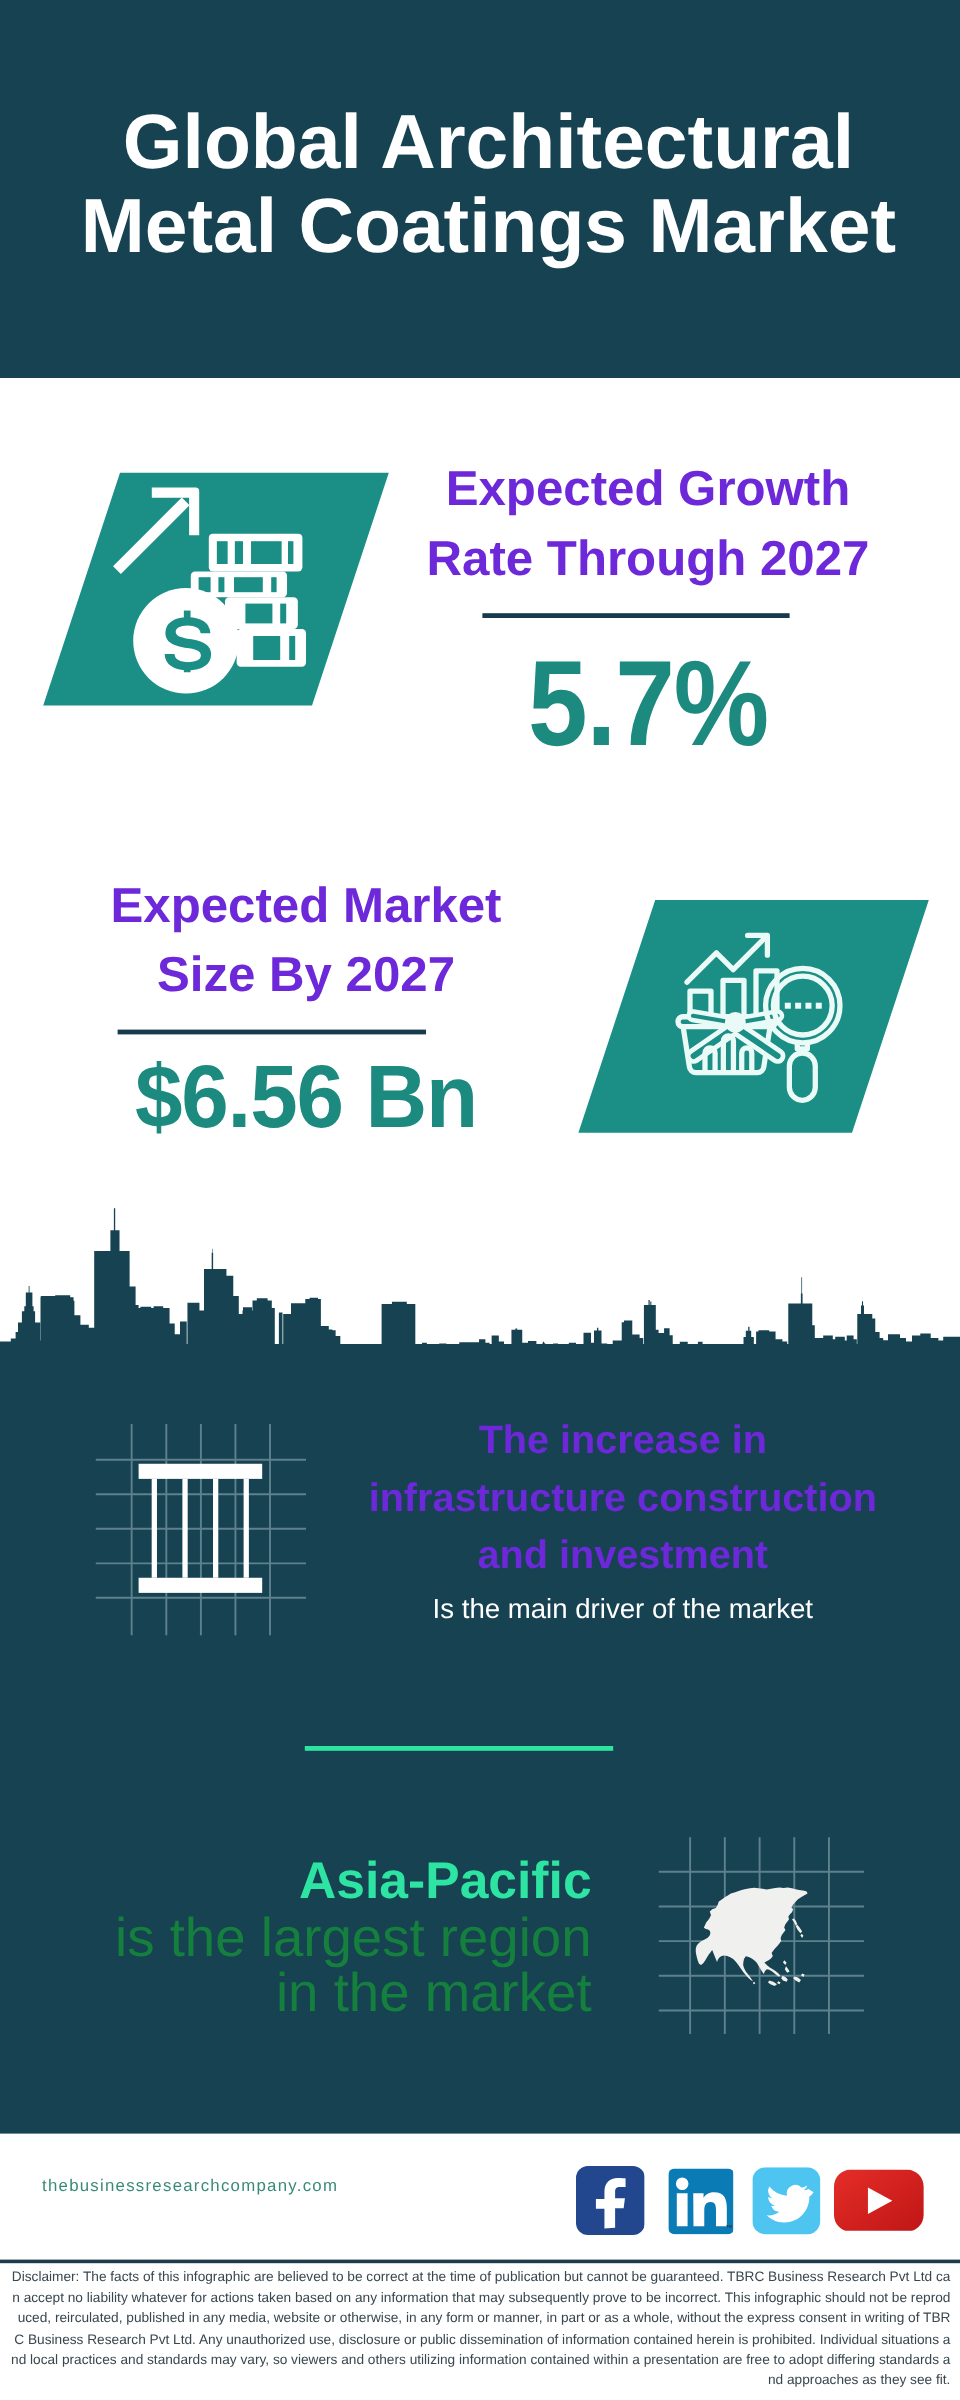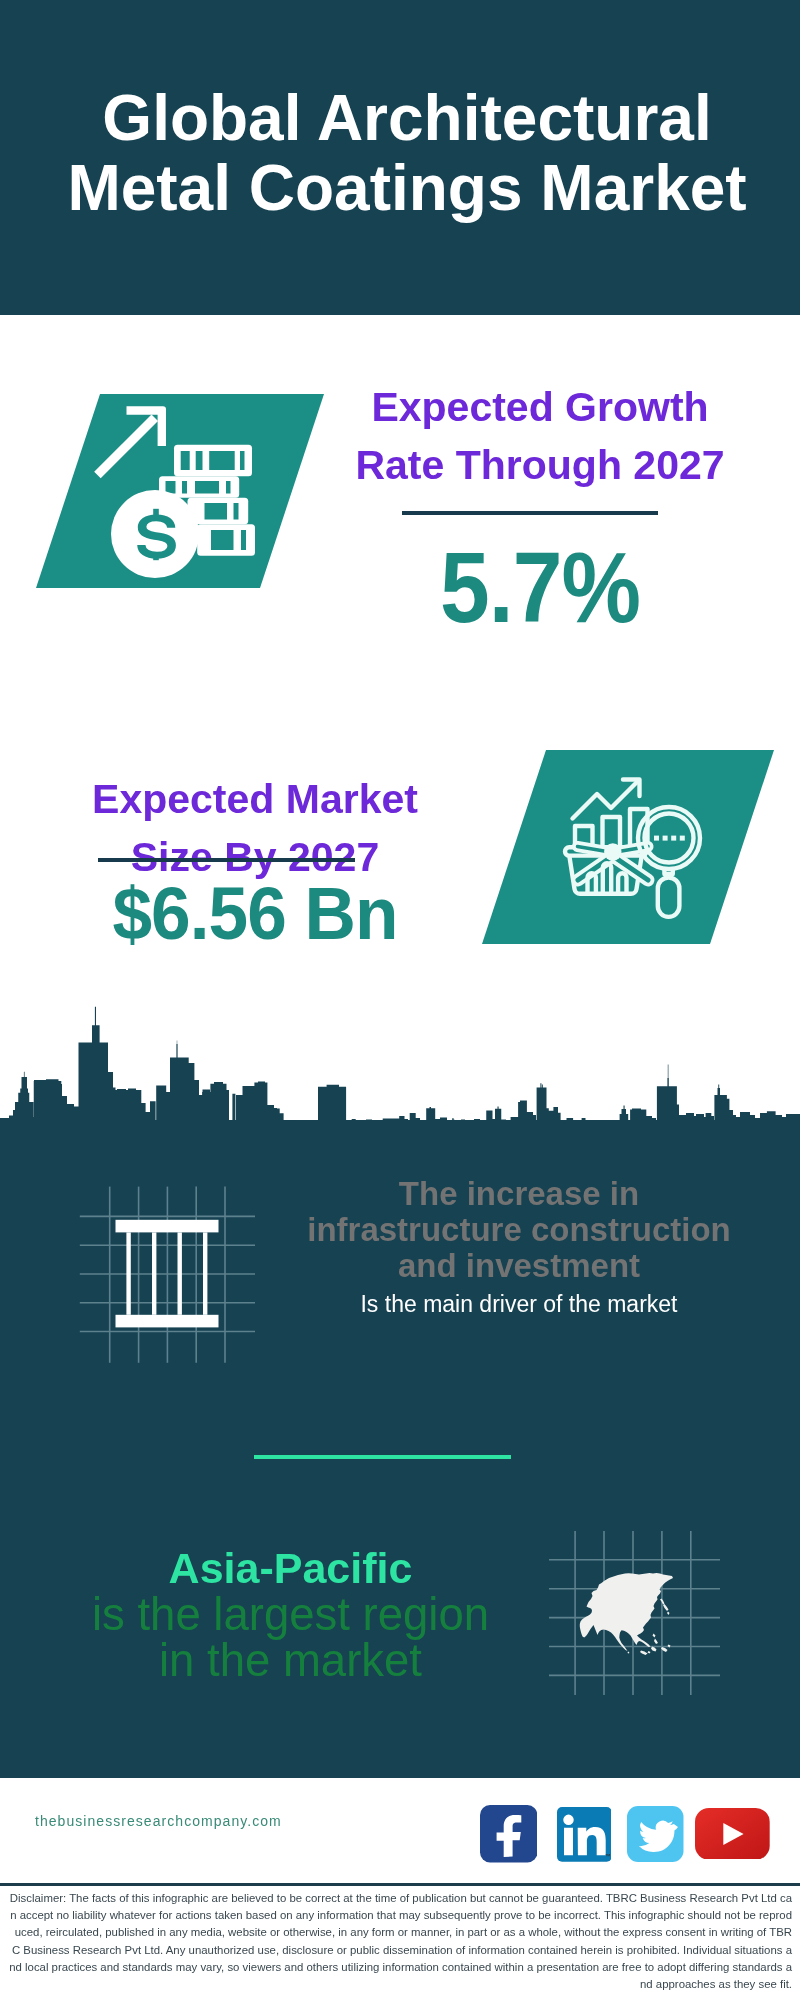--- a/index.html
+++ b/index.html
@@ -15,34 +15,34 @@
   
   .badge{position:absolute;}
   .stat-title{position:absolute;text-align:center;color:#6d28d9;font-weight:bold;}
   .rule{position:absolute;background:#173b4d;height:4px;}
   .stat-value{position:absolute;text-align:center;color:#1d8a80;font-weight:bold;}
 
   #stat1-title{left:330px;top:379px;width:420px;font-size:41px;line-height:57.6px;}
   #rule1{left:402px;top:511px;width:256px;}
   #stat1-value{left:330px;top:535px;width:420px;font-size:101px;line-height:104px;letter-spacing:-1px;transform:scaleX(0.885);transform-origin:50% 0;}
 
-  #stat2-title{left:45px;top:726px;width:420px;font-size:41px;line-height:57.6px;margin-top:45px;}
+  #stat2-title{left:45px;top:726px;width:420px;font-size:41px;line-height:57.6px;}
   #rule2{left:98px;top:858px;width:257px;}
   #stat2-value{left:45px;top:874px;width:420px;font-size:74px;line-height:80px;letter-spacing:-1px;transform:scaleX(0.962);transform-origin:50% 0;}
 
   
   .lower{position:absolute;left:0;top:1120px;width:800px;height:658px;background:#164252;}
   .skyline{position:absolute;left:0;top:1000px;width:800px;height:150px;display:block;}
 
   .driver-text{position:absolute;left:288px;top:1176px;width:462px;text-align:center;}
-  .driver-text .hl{color:#737373;font-weight:bold;font-size:33px;line-height:36px;}
+  .driver-text .hl{color:#6d28d9;font-weight:bold;font-size:33px;line-height:48px;}
   .driver-text .sub{color:#ffffff;font-weight:normal;font-size:23px;line-height:41.5px;text-align:center;}
   #rule3{position:absolute;left:254px;top:1455px;width:257px;height:4px;background:#2ee4a2;}
 
-  .asia-text{position:absolute;left:88px;top:1545px;width:405px;text-align:center;}
+  .asia-text{position:absolute;left:88px;top:1545px;width:405px;text-align:right;}
   .asia-text .hl{color:#2ee4a2;font-weight:bold;font-size:43px;line-height:46.7px;}
   .asia-text .sub{color:#15803d;font-weight:normal;font-size:45.5px;line-height:46.7px;}
 
   
   .src-line{position:absolute;left:35px;top:1812px;color:#398a77;font-size:14px;letter-spacing:1.05px;line-height:19.3px;}
   .footbar{position:absolute;left:0;top:1883px;width:800px;height:2.5px;background:#1d3d4c;}
   .disclaimer{position:absolute;left:8px;top:1890px;width:784px;color:#39474f;font-size:11.4px;
     line-height:17.2px;text-align:right;word-break:break-all;}
   .socials{position:absolute;left:0;top:0;width:800px;height:2000px;pointer-events:none;}
   .social{position:absolute;display:block;}

